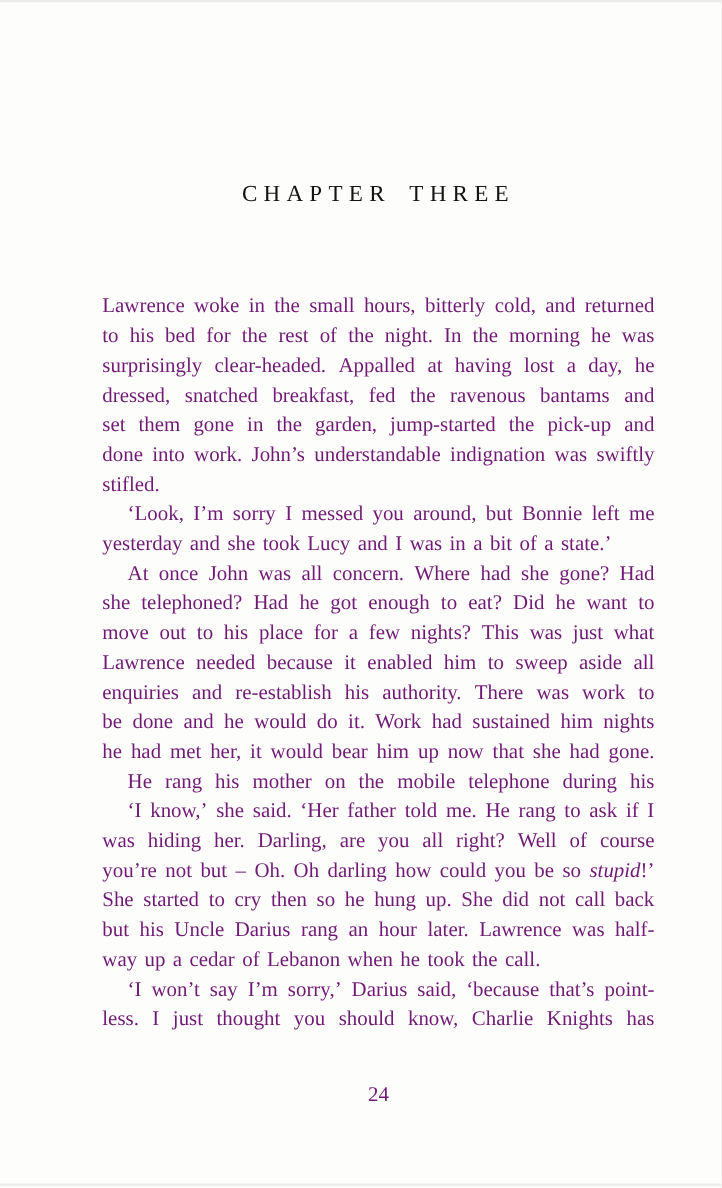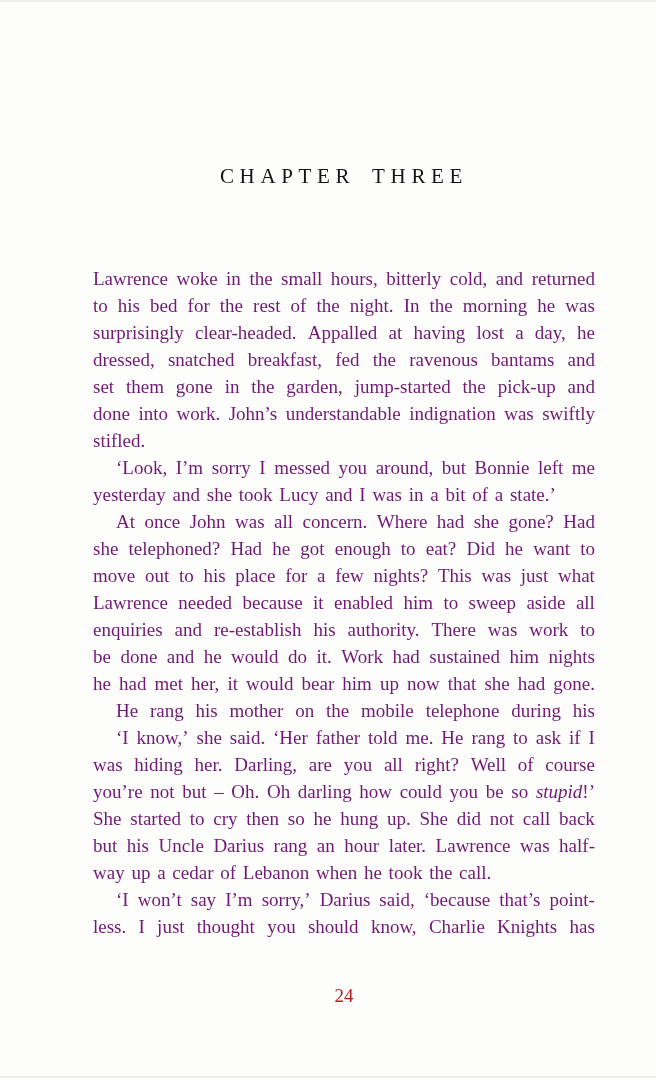--- a/index.html
+++ b/index.html
@@ -54,21 +54,21 @@
   .line.indent { padding-left: 23px; align-items: center; }
   .line.plain { word-spacing: 2px; }
   .w { white-space: pre; }
   .folio {
     position: absolute;
     left: 93px;
     width: 502px;
     top: 985px;
     text-align: center;
     font-size: 19px;
-    color: #b91c1c;
+    color: #701a75;
   }
 </style>
 </head>
 <body>
 
 <div class="page">
   <div class="scan-edge top"></div>
   <h1 class="chapter-heading">CHAPTER THREE</h1>
   <div class="body-text">
       <div class="line just"><span class="w">Lawrence</span><span class="w">woke</span><span class="w">in</span><span class="w">the</span><span class="w">small</span><span class="w">hours,</span><span class="w">bitterly</span><span class="w">cold,</span><span class="w">and</span><span class="w">returned</span></div>

